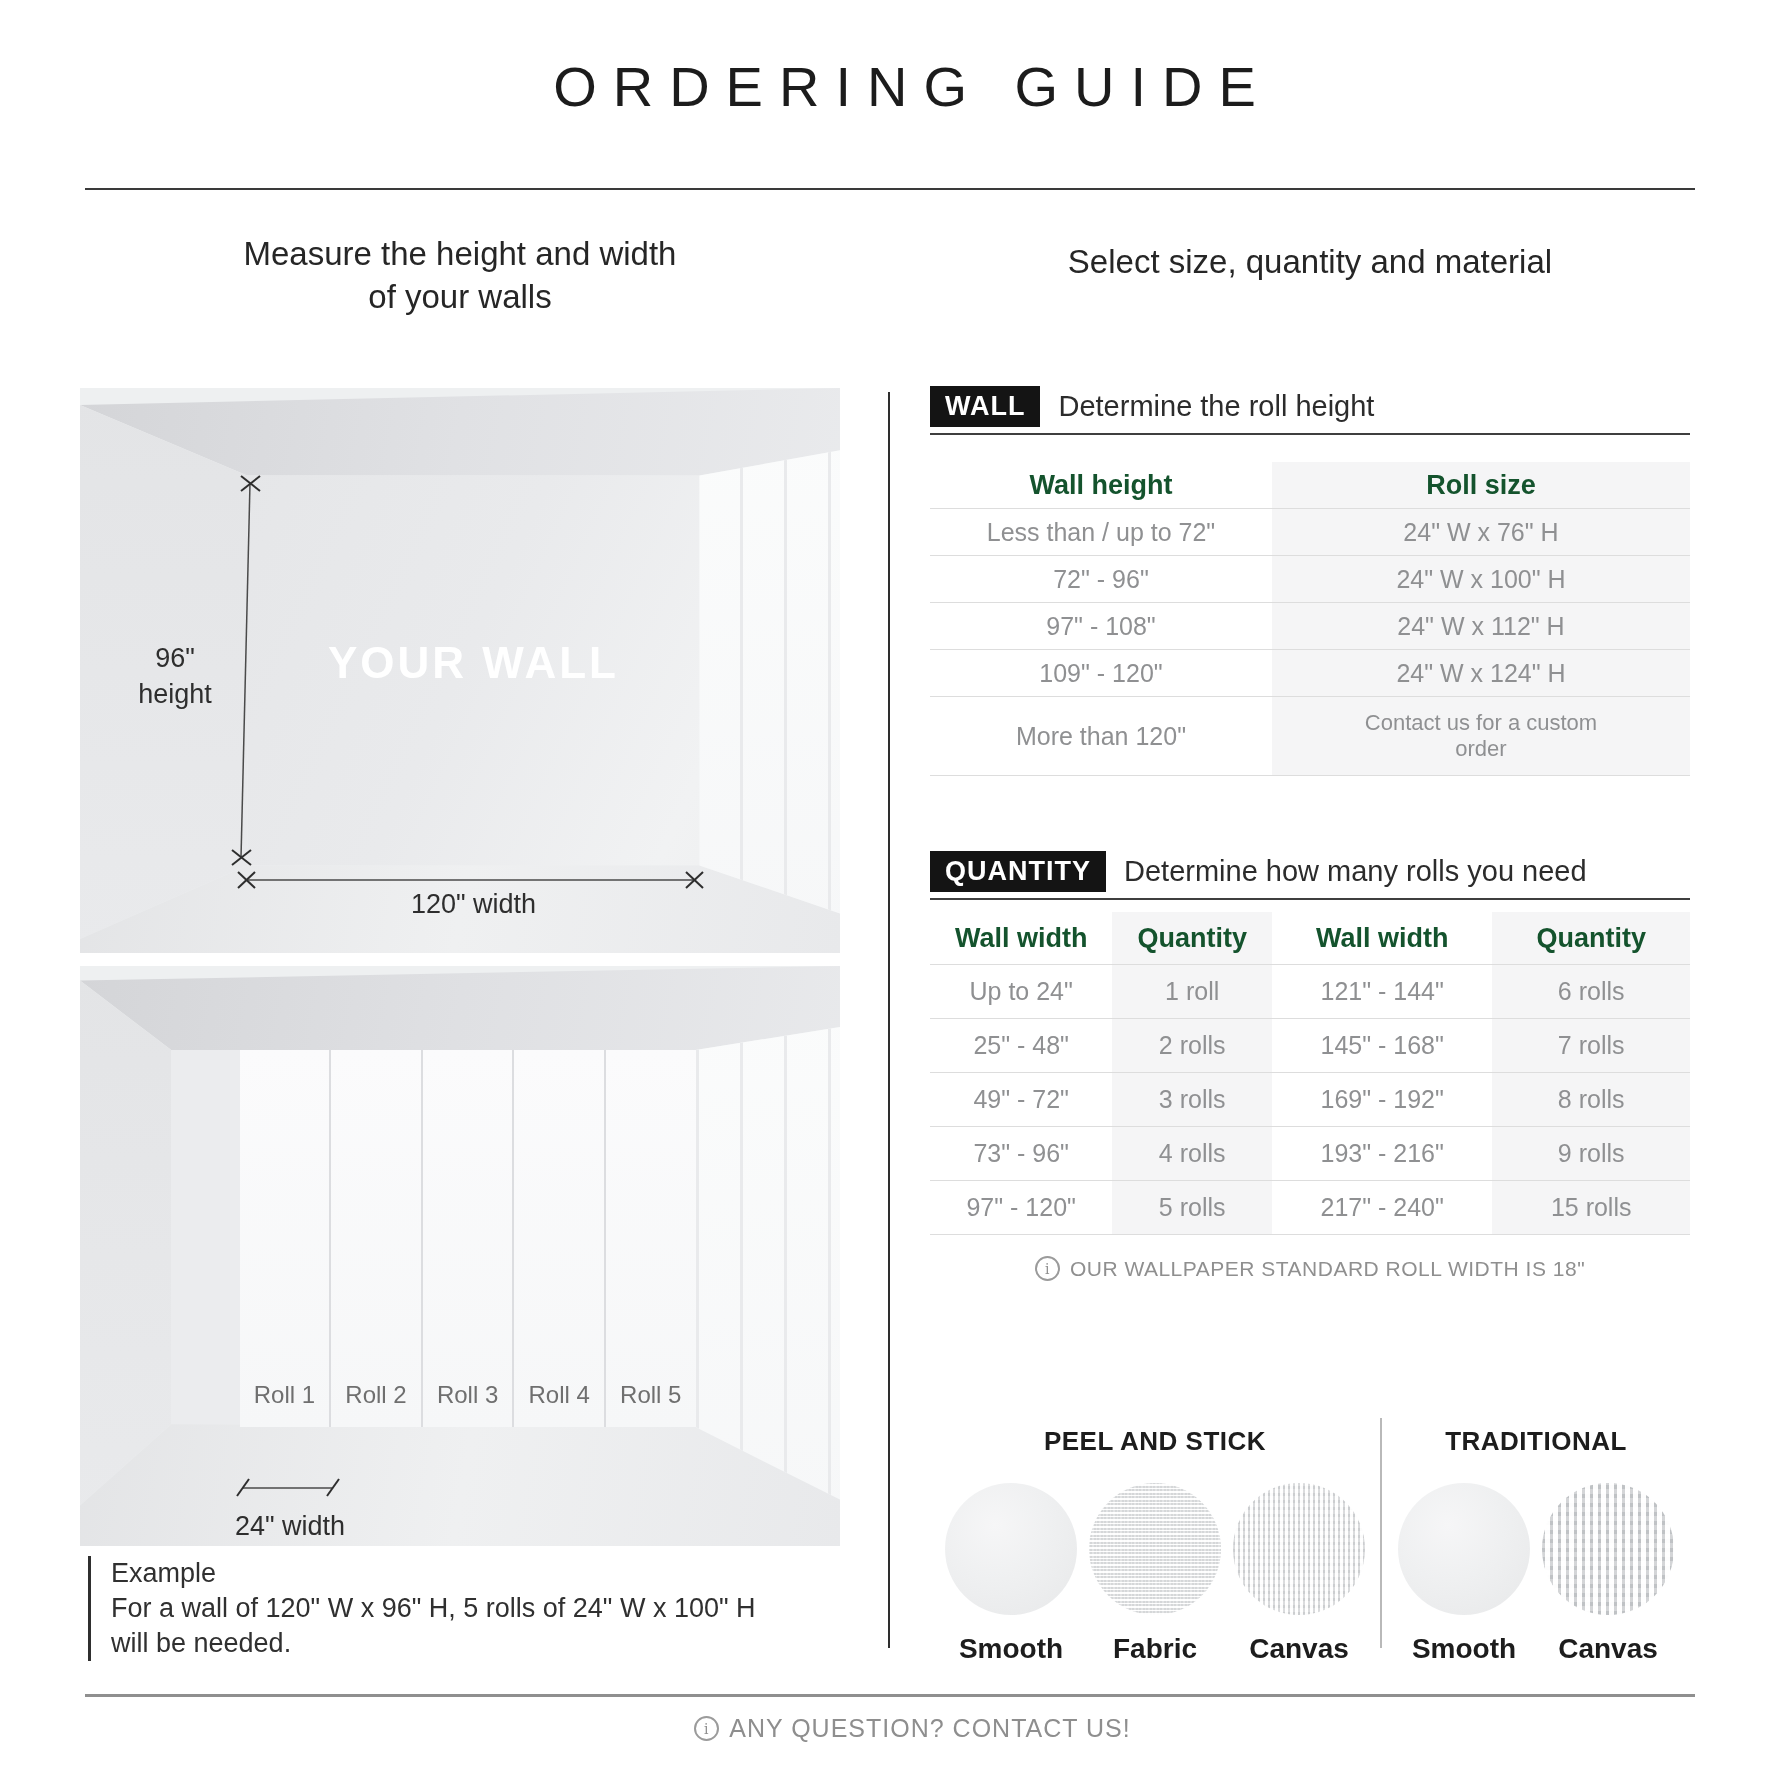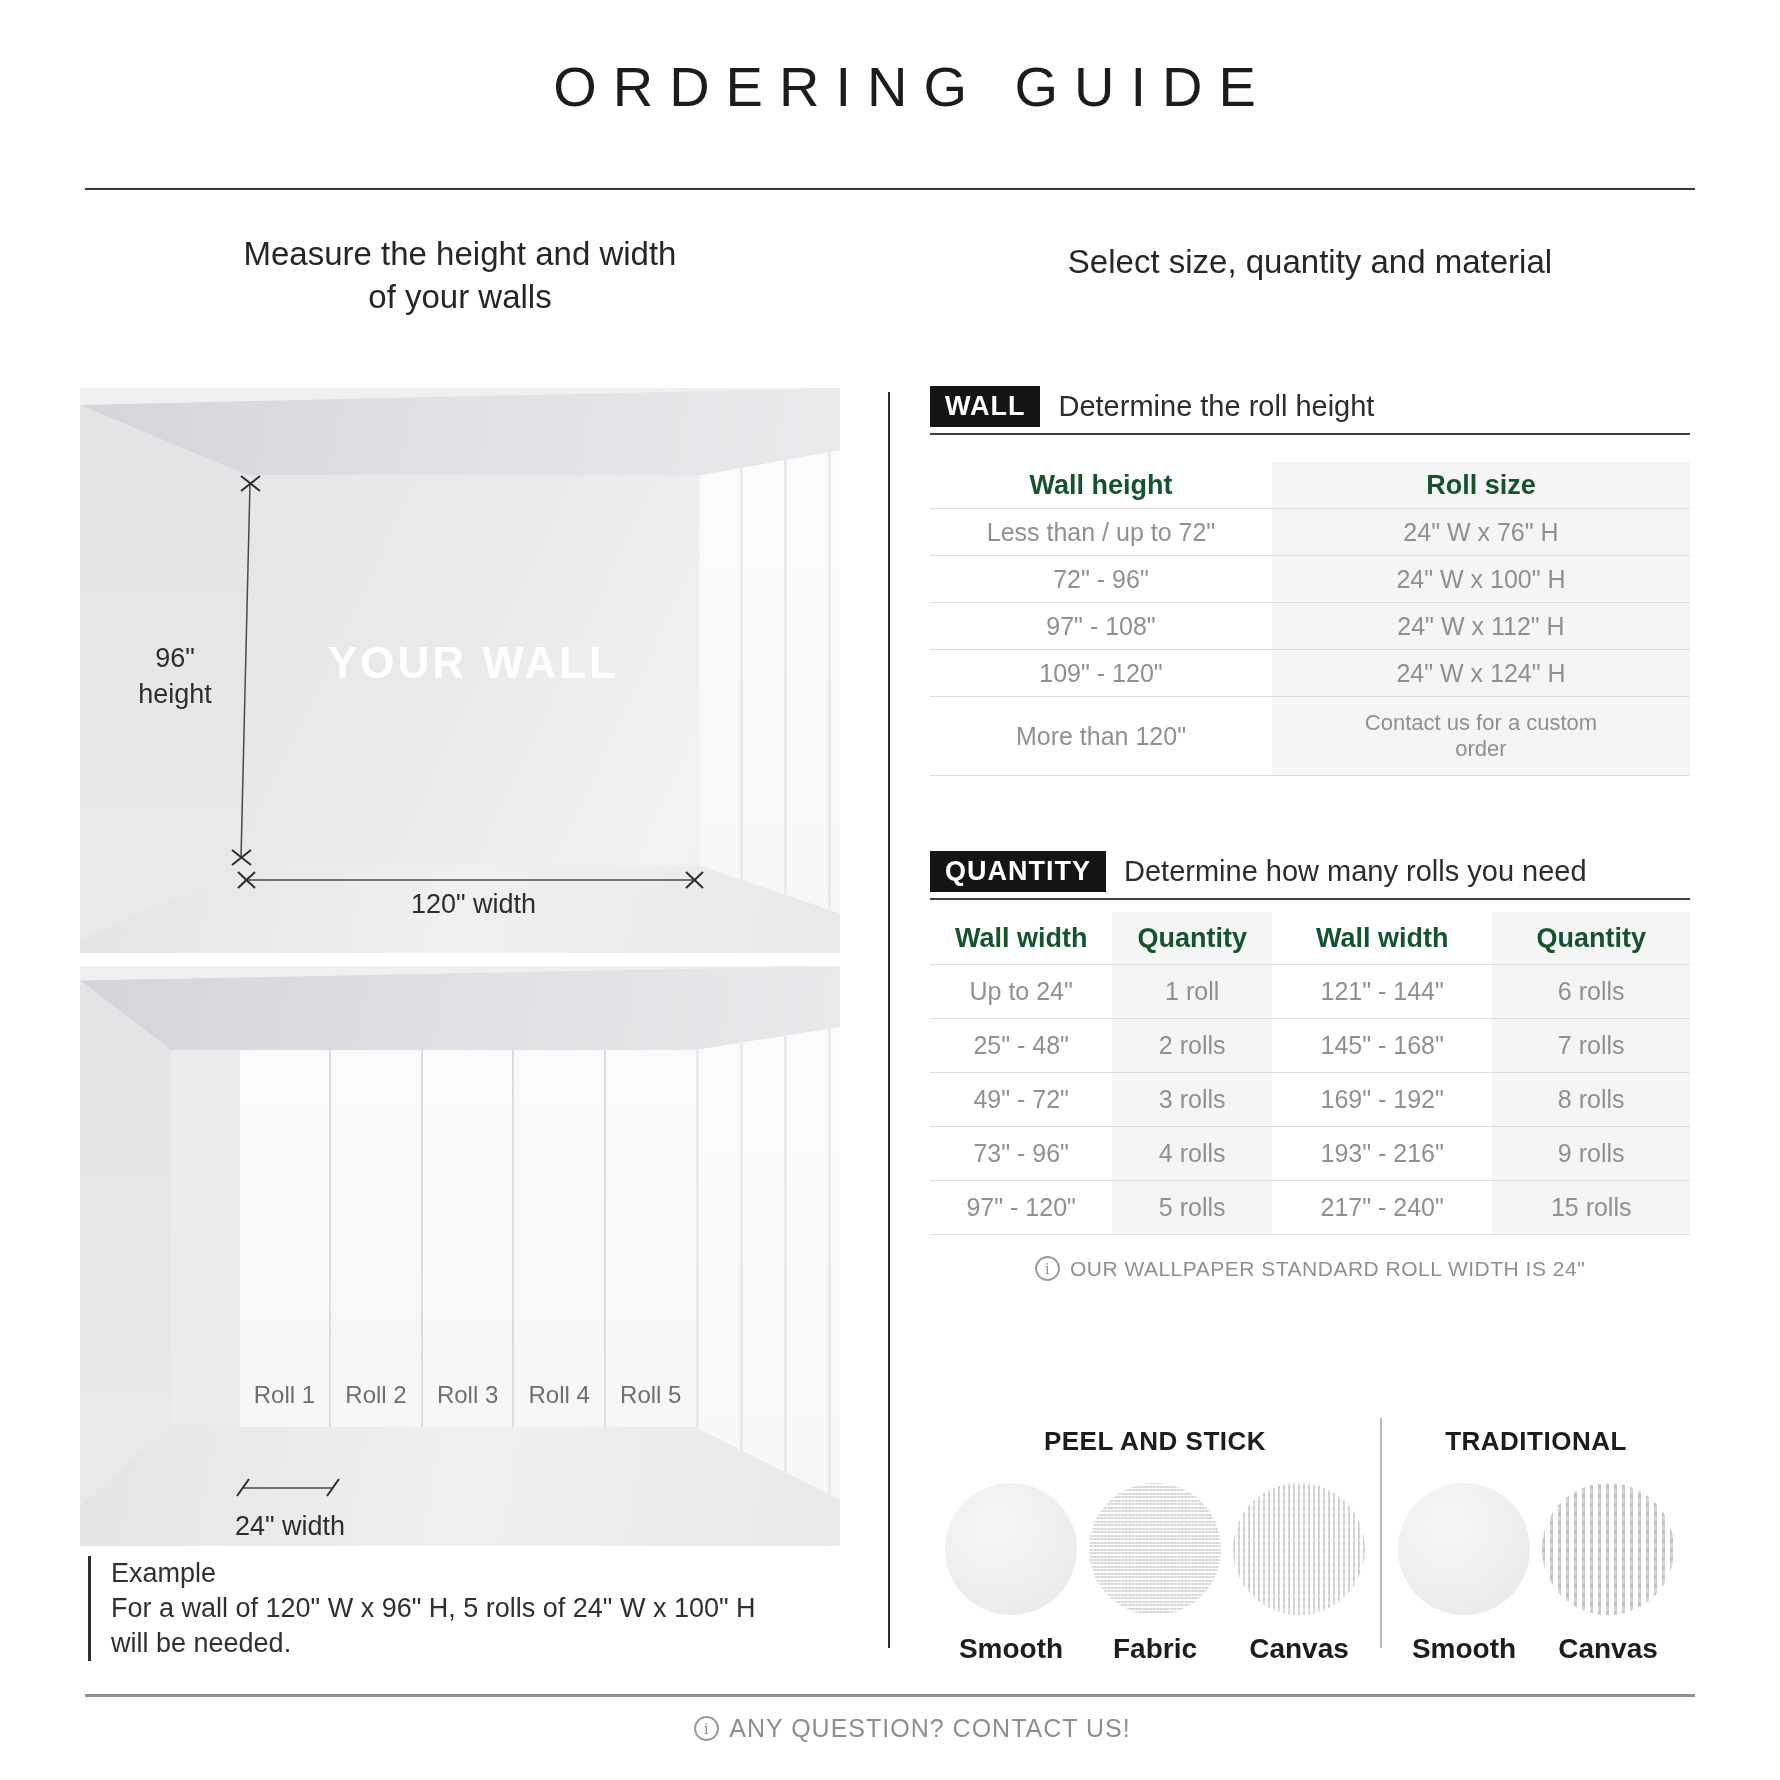--- a/index.html
+++ b/index.html
@@ -275,21 +275,21 @@
     <div class="t-row q-row">
       <div class="cell q-c1 td">97" - 120"</div>
       <div class="cell q-c2 td alt">5 rolls</div>
       <div class="cell q-c3 td">217" - 240"</div>
       <div class="cell q-c4 td alt">15 rolls</div>
     </div>
   </div>
 
   <div class="note">
     <span class="info-dot">i</span>
-    <span>OUR WALLPAPER STANDARD ROLL WIDTH IS 24"</span>
+    <span>OUR WALLPAPER STANDARD ROLL WIDTH IS 18"</span>
   </div>
 
 
   <div class="material-groups">
     <div class="m-group peel">
       <div class="m-title">PEEL AND STICK</div>
       <div class="swatch-row">
         <div class="swatch">
           <div class="circle sw-smooth"></div>
           <div class="sw-label">Smooth</div>

